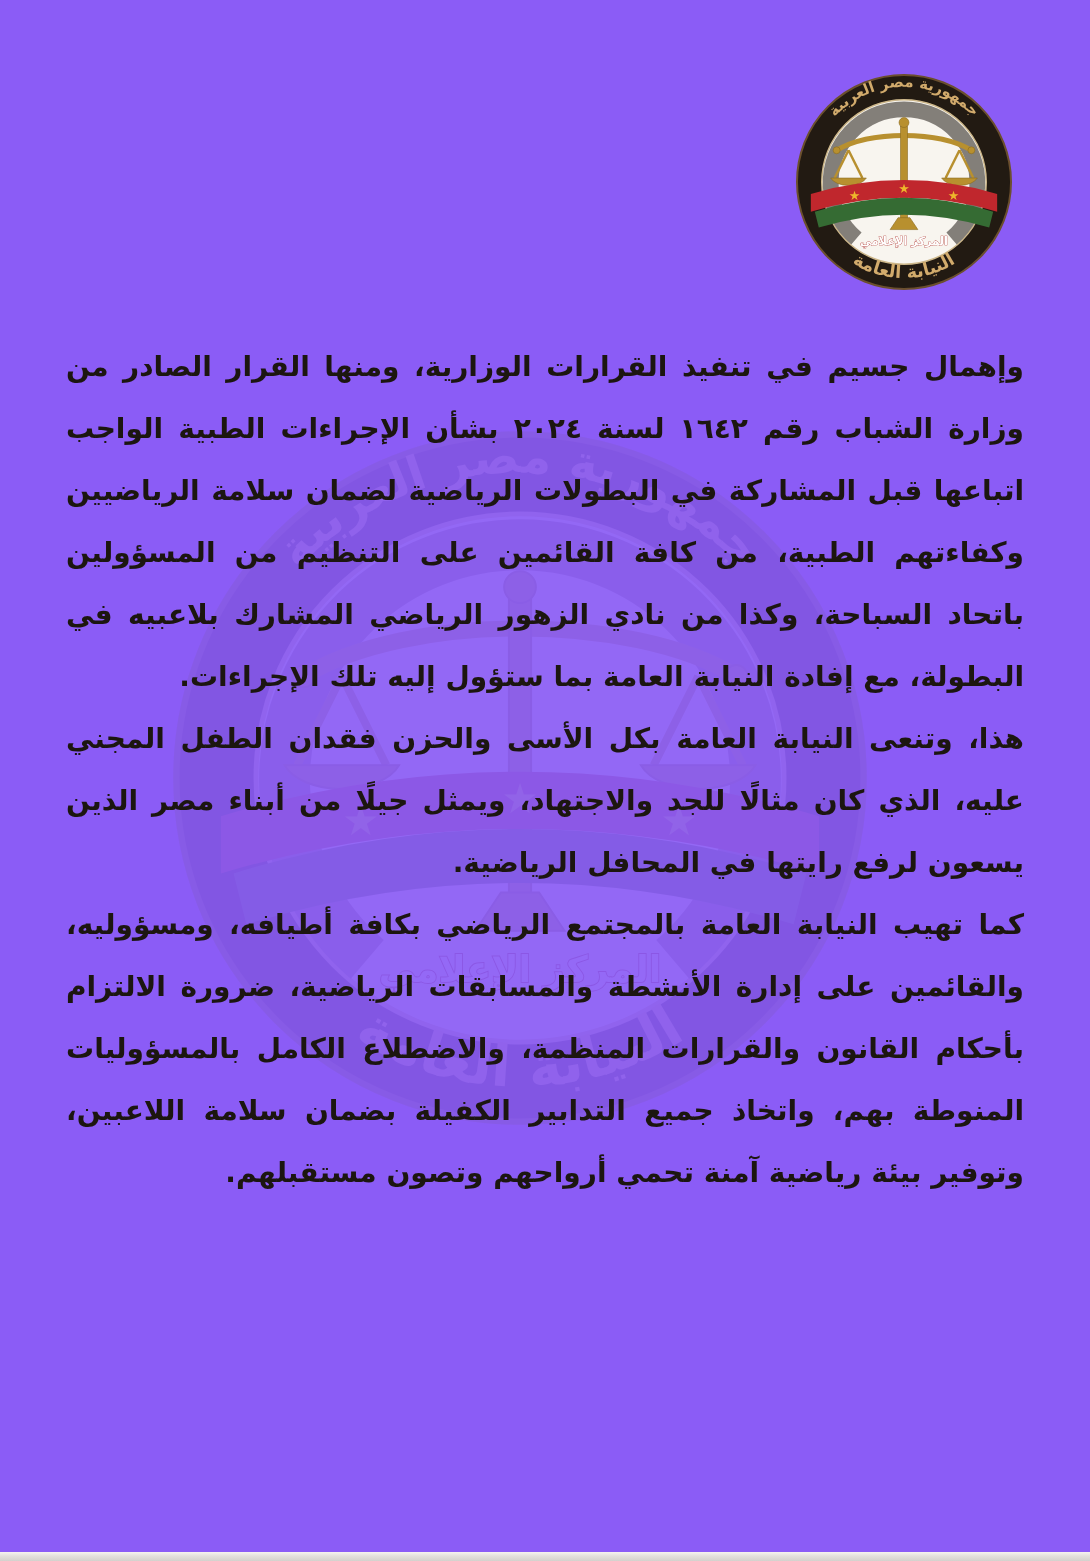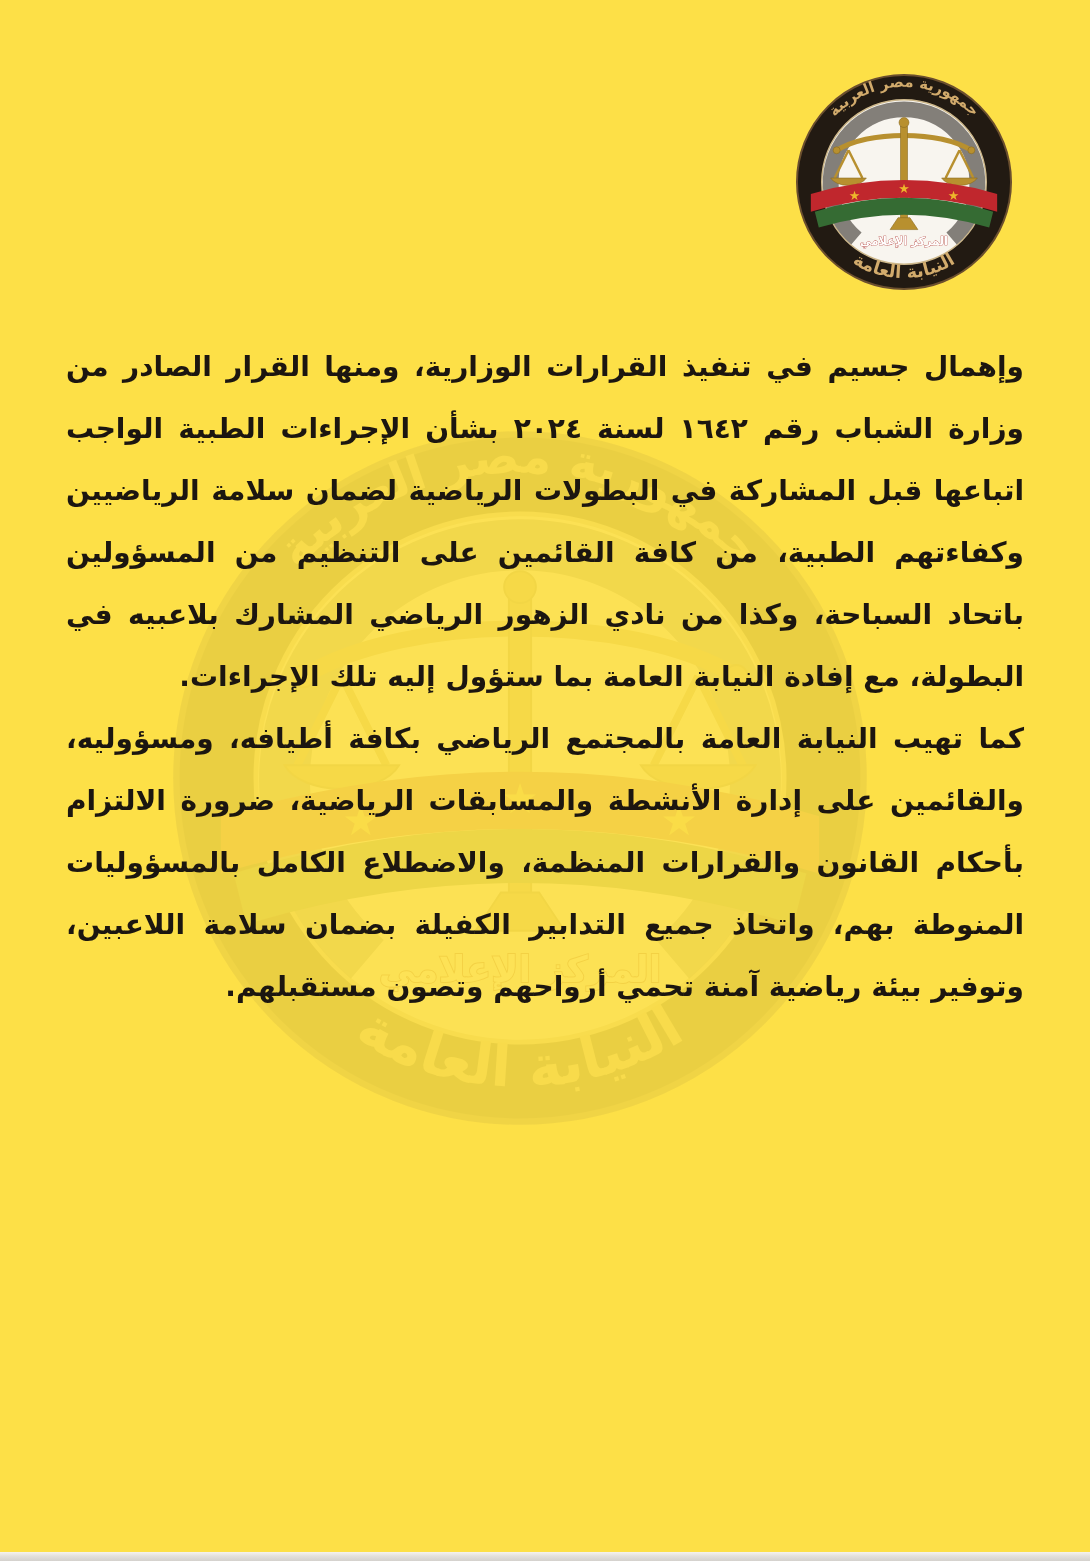--- a/index.html
+++ b/index.html
@@ -5,21 +5,21 @@
   html, body { margin: 0; padding: 0; }
   body {
     font-family: "DejaVu Sans", sans-serif;
     background: #888;
   }
   .page {
     position: relative;
     width: 1090px;
     height: 1561px;
     margin: 0 auto;
-    background: #fde047;
+    background: #8b5cf6;
     overflow: hidden;
   }
   
   .emblem-logo {
     position: absolute;
     top: 73px;
     left: 795px;
     width: 218px;
     height: 218px;
   }
@@ -134,18 +134,19 @@
   </div>
 
   <div class="emblem-logo">
     <svg viewBox="0 0 220 220">
         <use href="#emblem-sym"></use>
       </svg>
   </div>
 
   <div class="statement" dir="rtl" lang="ar">
     <p>وإهمال جسيم في تنفيذ القرارات الوزارية، ومنها القرار الصادر من وزارة الشباب رقم ١٦٤٢ لسنة ٢٠٢٤ بشأن الإجراءات الطبية الواجب اتباعها قبل المشاركة في البطولات الرياضية لضمان سلامة الرياضيين وكفاءتهم الطبية، من كافة القائمين على التنظيم من المسؤولين باتحاد السباحة، وكذا من نادي الزهور الرياضي المشارك بلاعبيه في البطولة، مع إفادة النيابة العامة بما ستؤول إليه تلك الإجراءات.</p>
+    <p>هذا، وتنعى النيابة العامة بكل الأسى والحزن فقدان الطفل المجني عليه، الذي كان مثالًا للجد والاجتهاد، ويمثل جيلًا من أبناء مصر الذين يسعون لرفع رايتها في المحافل الرياضية.</p>
     <p>كما تهيب النيابة العامة بالمجتمع الرياضي بكافة أطيافه، ومسؤوليه، والقائمين على إدارة الأنشطة والمسابقات الرياضية، ضرورة الالتزام بأحكام القانون والقرارات المنظمة، والاضطلاع الكامل بالمسؤوليات المنوطة بهم، واتخاذ جميع التدابير الكفيلة بضمان سلامة اللاعبين، وتوفير بيئة رياضية آمنة تحمي أرواحهم وتصون مستقبلهم.</p>
   </div>
 
   <div class="bottom-strip"></div>
 
 </div>
 
 </body></html>

